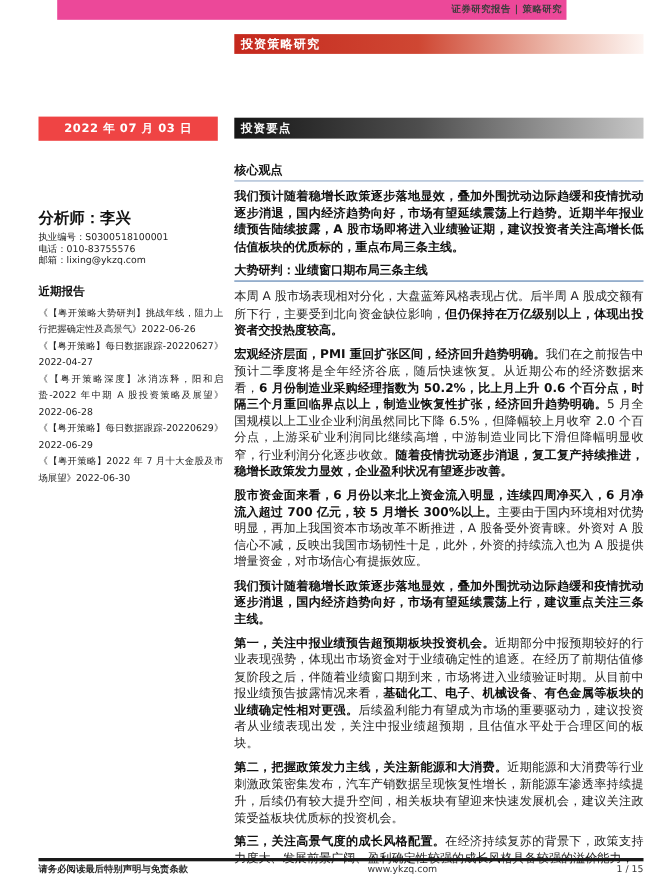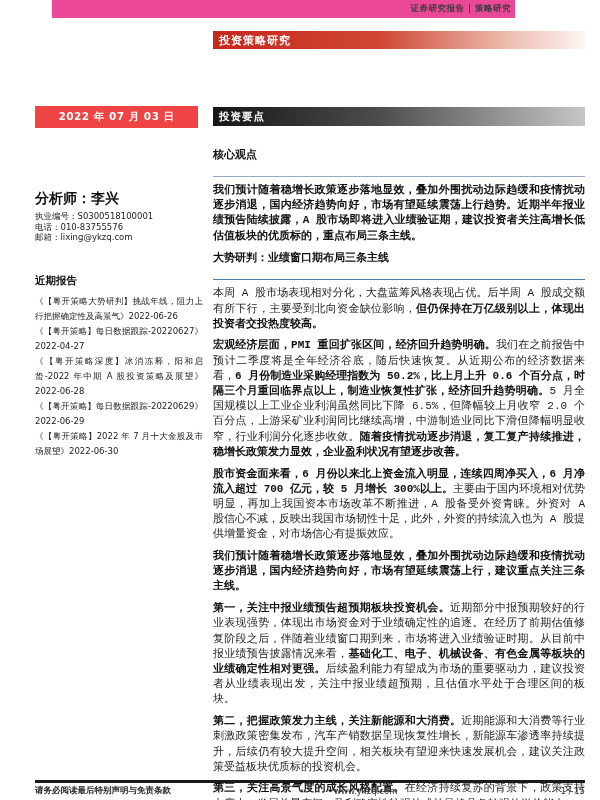--- a/index.html
+++ b/index.html
@@ -37,33 +37,33 @@
   .section-banner{
     position:absolute;left:213px;top:107px;width:372px;height:19px;
     background:linear-gradient(90deg,#161616 0%,#4d4d4d 45%,#c6c6c6 100%);
     display:flex;align-items:center;box-sizing:border-box;padding-left:6px;
   }
   .section-banner span{color:#ffffff;font-size:10.5px;font-weight:bold;letter-spacing:1px;}
   
   .sidebar{position:absolute;left:35px;top:147px;width:168px;}
   .analyst-name{font-size:14px;font-weight:bold;color:#111;margin-bottom:3px;margin-top:43px;}
   .analyst-detail{font-size:8.5px;line-height:10.5px;color:#222;}
-  .reports-heading{font-size:10.5px;font-weight:bold;color:#111;margin-top:31px;margin-bottom:6px;}
+  .reports-heading{font-size:10.5px;font-weight:bold;color:#111;margin-top:15px;margin-bottom:6px;}
   .report-item{font-size:8.5px;line-height:15px;color:#222;text-align:justify;}
   
   .main{position:absolute;left:213px;top:147px;width:372px;}
   .sec-heading{
     font-size:11px;font-weight:bold;color:#111;
-    padding-bottom:14px;margin-bottom:6px;border-bottom:1.5px solid #4e79ab;
+    padding-bottom:2px;margin-bottom:6px;border-bottom:1.5px solid #4e79ab;
   }
   .sec-heading.h-core{border-bottom-color:#93abc9;}
   .sec-heading.h-thesis{border-bottom-color:#4e79ab;}
   .para{
     margin:0 0 6.5px 0;font-size:11px;line-height:15.2px;
-    text-align:justify;color:#1c1c1c;font-family:Liberation Mono, monospace;
+    text-align:justify;color:#1c1c1c;
   }
   .para .b{font-weight:bold;color:#111;}
   
   .footer-line{position:absolute;left:35px;top:780px;width:550px;height:2.5px;background:#1a1a1a;}
   .footer{
     position:absolute;left:35px;top:785px;width:550px;
     display:flex;align-items:center;justify-content:space-between;
   }
   .footer .f-left{font-size:8.5px;font-weight:bold;color:#2a2a2a;}
   .footer .f-mid{font-size:8.5px;color:#333;}

